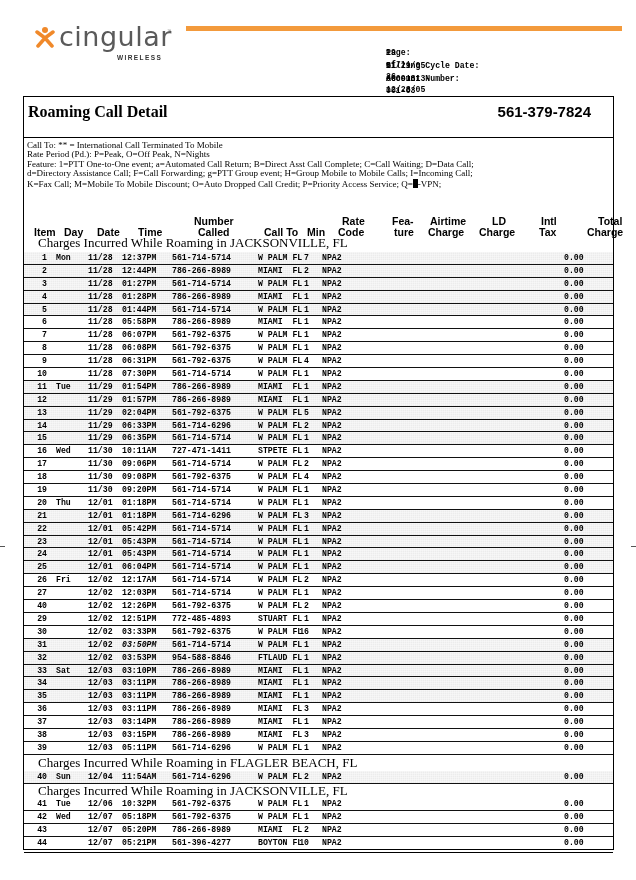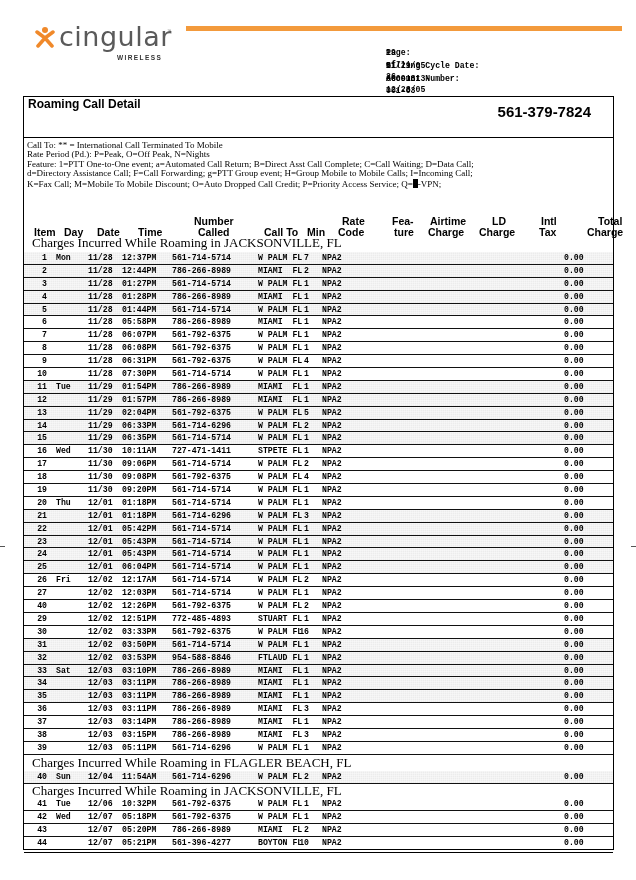--- a/index.html
+++ b/index.html
@@ -10,29 +10,29 @@
   .logo-tm { position:absolute; left:132px; top:4px; font-size:4px; color:#777; }
   .logo-sub { position:absolute; left:82px; top:30px; font-size:6.5px; letter-spacing:1.4px; color:#333; font-weight:bold; }
   .orange-bar { position:absolute; left:186px; top:26px; width:436px; height:5px; background:#f39a3c; }
   .meta { position:absolute; left:386px; top:47px; font-family:"Liberation Sans", sans-serif; font-size:11px; line-height:12px; font-weight:bold; }
   .meta .row { display:flex; }
   .meta .k { width:108px; }
   .meta .v { font-weight:bold; }
 
   .frame { position:absolute; left:23px; top:96px; width:589px; height:752px; border:1px solid #000; }
   .title-block { position:absolute; left:0; top:0; width:589px; height:40px; border-bottom:1px solid #000; }
-  .title { position:absolute; left:4px; top:0; font-family:Liberation Sans, sans-serif; font-weight:bold; font-size:12px; }
+  .title { position:absolute; left:4px; top:6px; font-family:Liberation Serif, serif; font-weight:bold; font-size:16px; }
   .phone { position:absolute; right:22px; top:6px; font-family:"Liberation Sans", sans-serif; font-weight:bold; font-size:15px; }
   .user { position:absolute; left:4px; top:24px; font-family:"Liberation Serif", serif; font-weight:bold; font-size:12px; }
   .legend { position:absolute; left:3px; top:44px; font-family:"Liberation Serif", serif; font-size:9px; line-height:9.4px; white-space:nowrap; }
   .blk { display:inline-block; width:5px; height:9px; background:#000; vertical-align:-1px; }
 
   .hdr { position:absolute; left:0; top:118px; width:592px; height:34px; font-family:"Liberation Sans", sans-serif; font-weight:bold; font-size:10.5px; line-height:11px; }
   .hdr span { position:absolute;padding-left:8px; }
-  .section { position:absolute; left:8px; font-family:"Liberation Serif", serif; font-size:13px; line-height:14px; }
+  .section { position:absolute; left:14px; font-family:"Liberation Serif", serif; font-size:13px; line-height:14px; }
   .rows { position:absolute; left:0; width:589px; }
   .row { position:relative; height:12.9px; border-bottom:1px solid #111; font-family:"Liberation Mono", monospace; font-weight:bold; font-size:8.2px; line-height:12px; box-sizing:border-box; }
   .row.shaded { background:#ececec; background-image:linear-gradient(90deg, rgba(255,255,255,0.35) 1px, transparent 1px), linear-gradient(rgba(255,255,255,0.35) 1px, transparent 1px); background-size:2px 2px; }
   .row span { position:absolute; top:0; }
   .c-item { left:5px; width:18px; text-align:right; }
   .c-day { left:32px; }
   .c-date { left:64px; }
   .c-time { left:98px; }
   .c-num { left:148px; }
   .c-to { left:234px; }
@@ -442,21 +442,21 @@
         <span class="c-num" style="white-space: pre;">561-792-6375</span>
         <span class="c-to" style="white-space: pre;">W PALM FL</span>
         <span class="c-min" style="white-space: pre;">16</span>
         <span class="c-rate" style="white-space: pre;">NPA2</span>
         <span class="c-total" style="white-space: pre;">0.00</span>
       </div>
       <div class="row shaded">
         <span class="c-item" style="white-space: pre;">31</span>
         <span class="c-day" style="white-space: pre;"></span>
         <span class="c-date" style="white-space: pre;">12/02</span>
-        <span class="c-time" style="white-space: pre;">03:50PM</span>
+        <span class="c-time" style="white-space: pre; font-style: italic;">03:50PM</span>
         <span class="c-num" style="white-space: pre;">561-714-5714</span>
         <span class="c-to" style="white-space: pre;">W PALM FL</span>
         <span class="c-min" style="white-space: pre;">1</span>
         <span class="c-rate" style="white-space: pre;">NPA2</span>
         <span class="c-total" style="white-space: pre;">0.00</span>
       </div>
       <div class="row shaded">
         <span class="c-item" style="white-space: pre;">32</span>
         <span class="c-day" style="white-space: pre;"></span>
         <span class="c-date" style="white-space: pre;">12/02</span>

